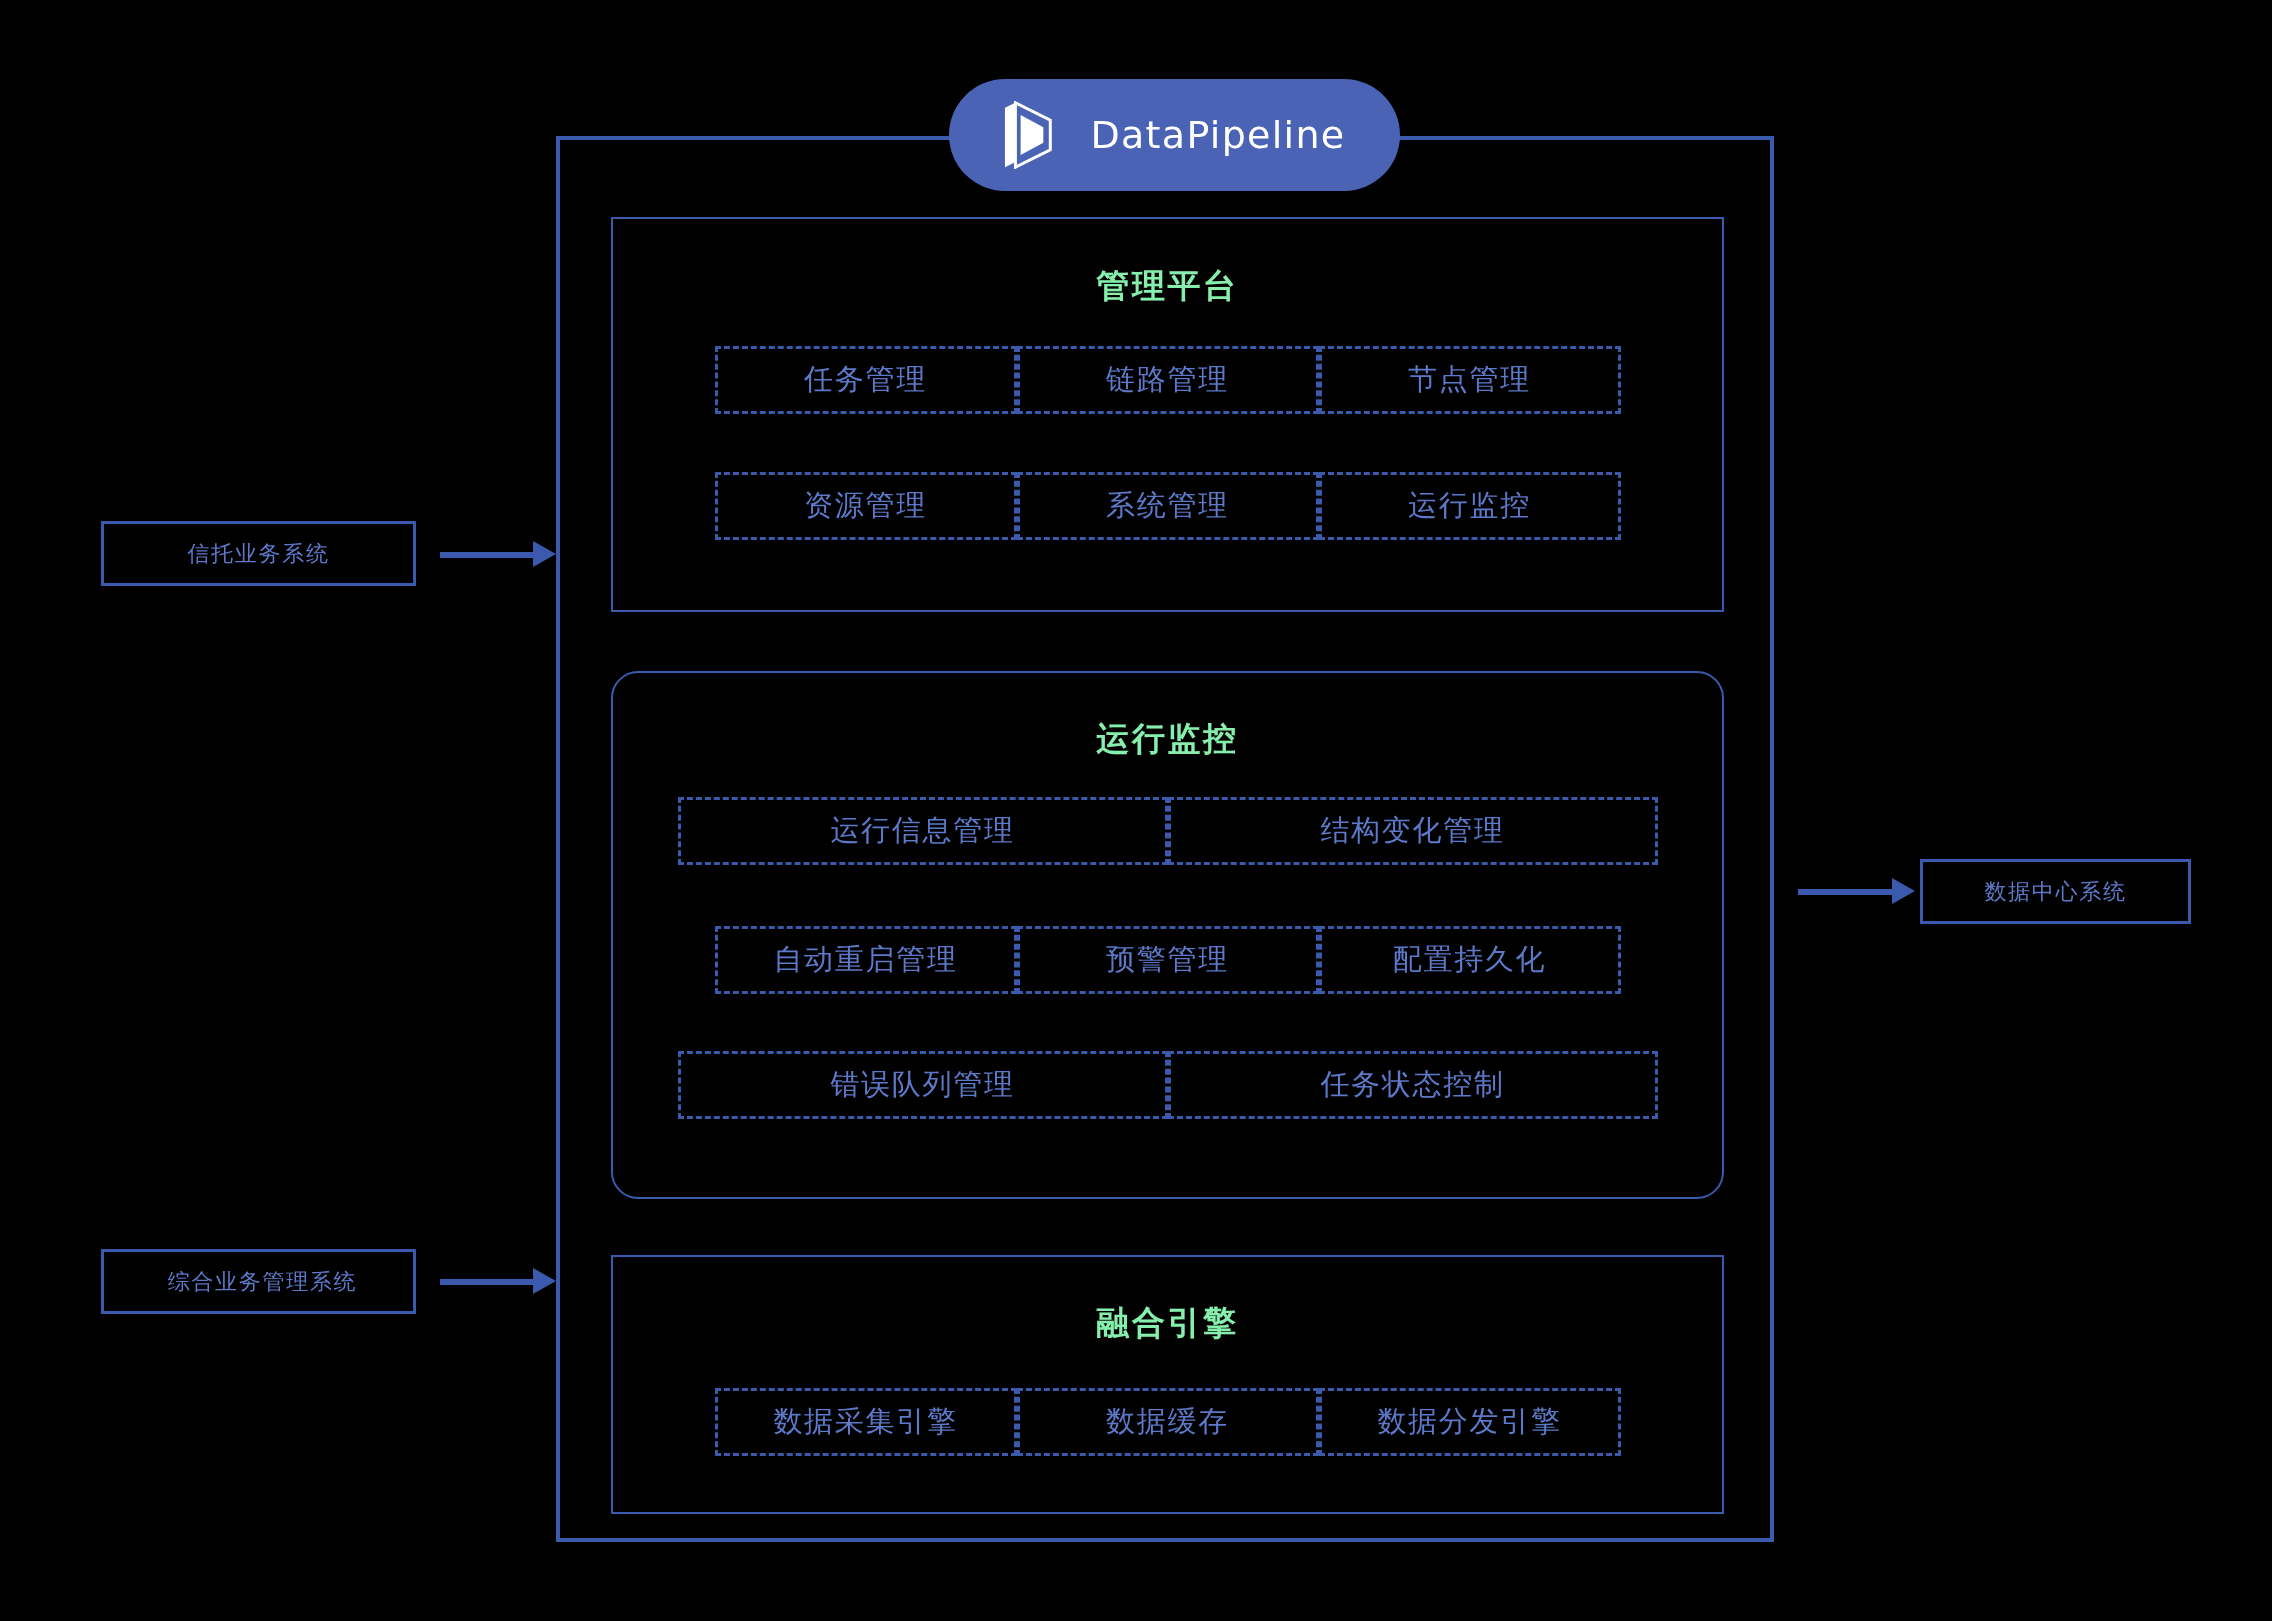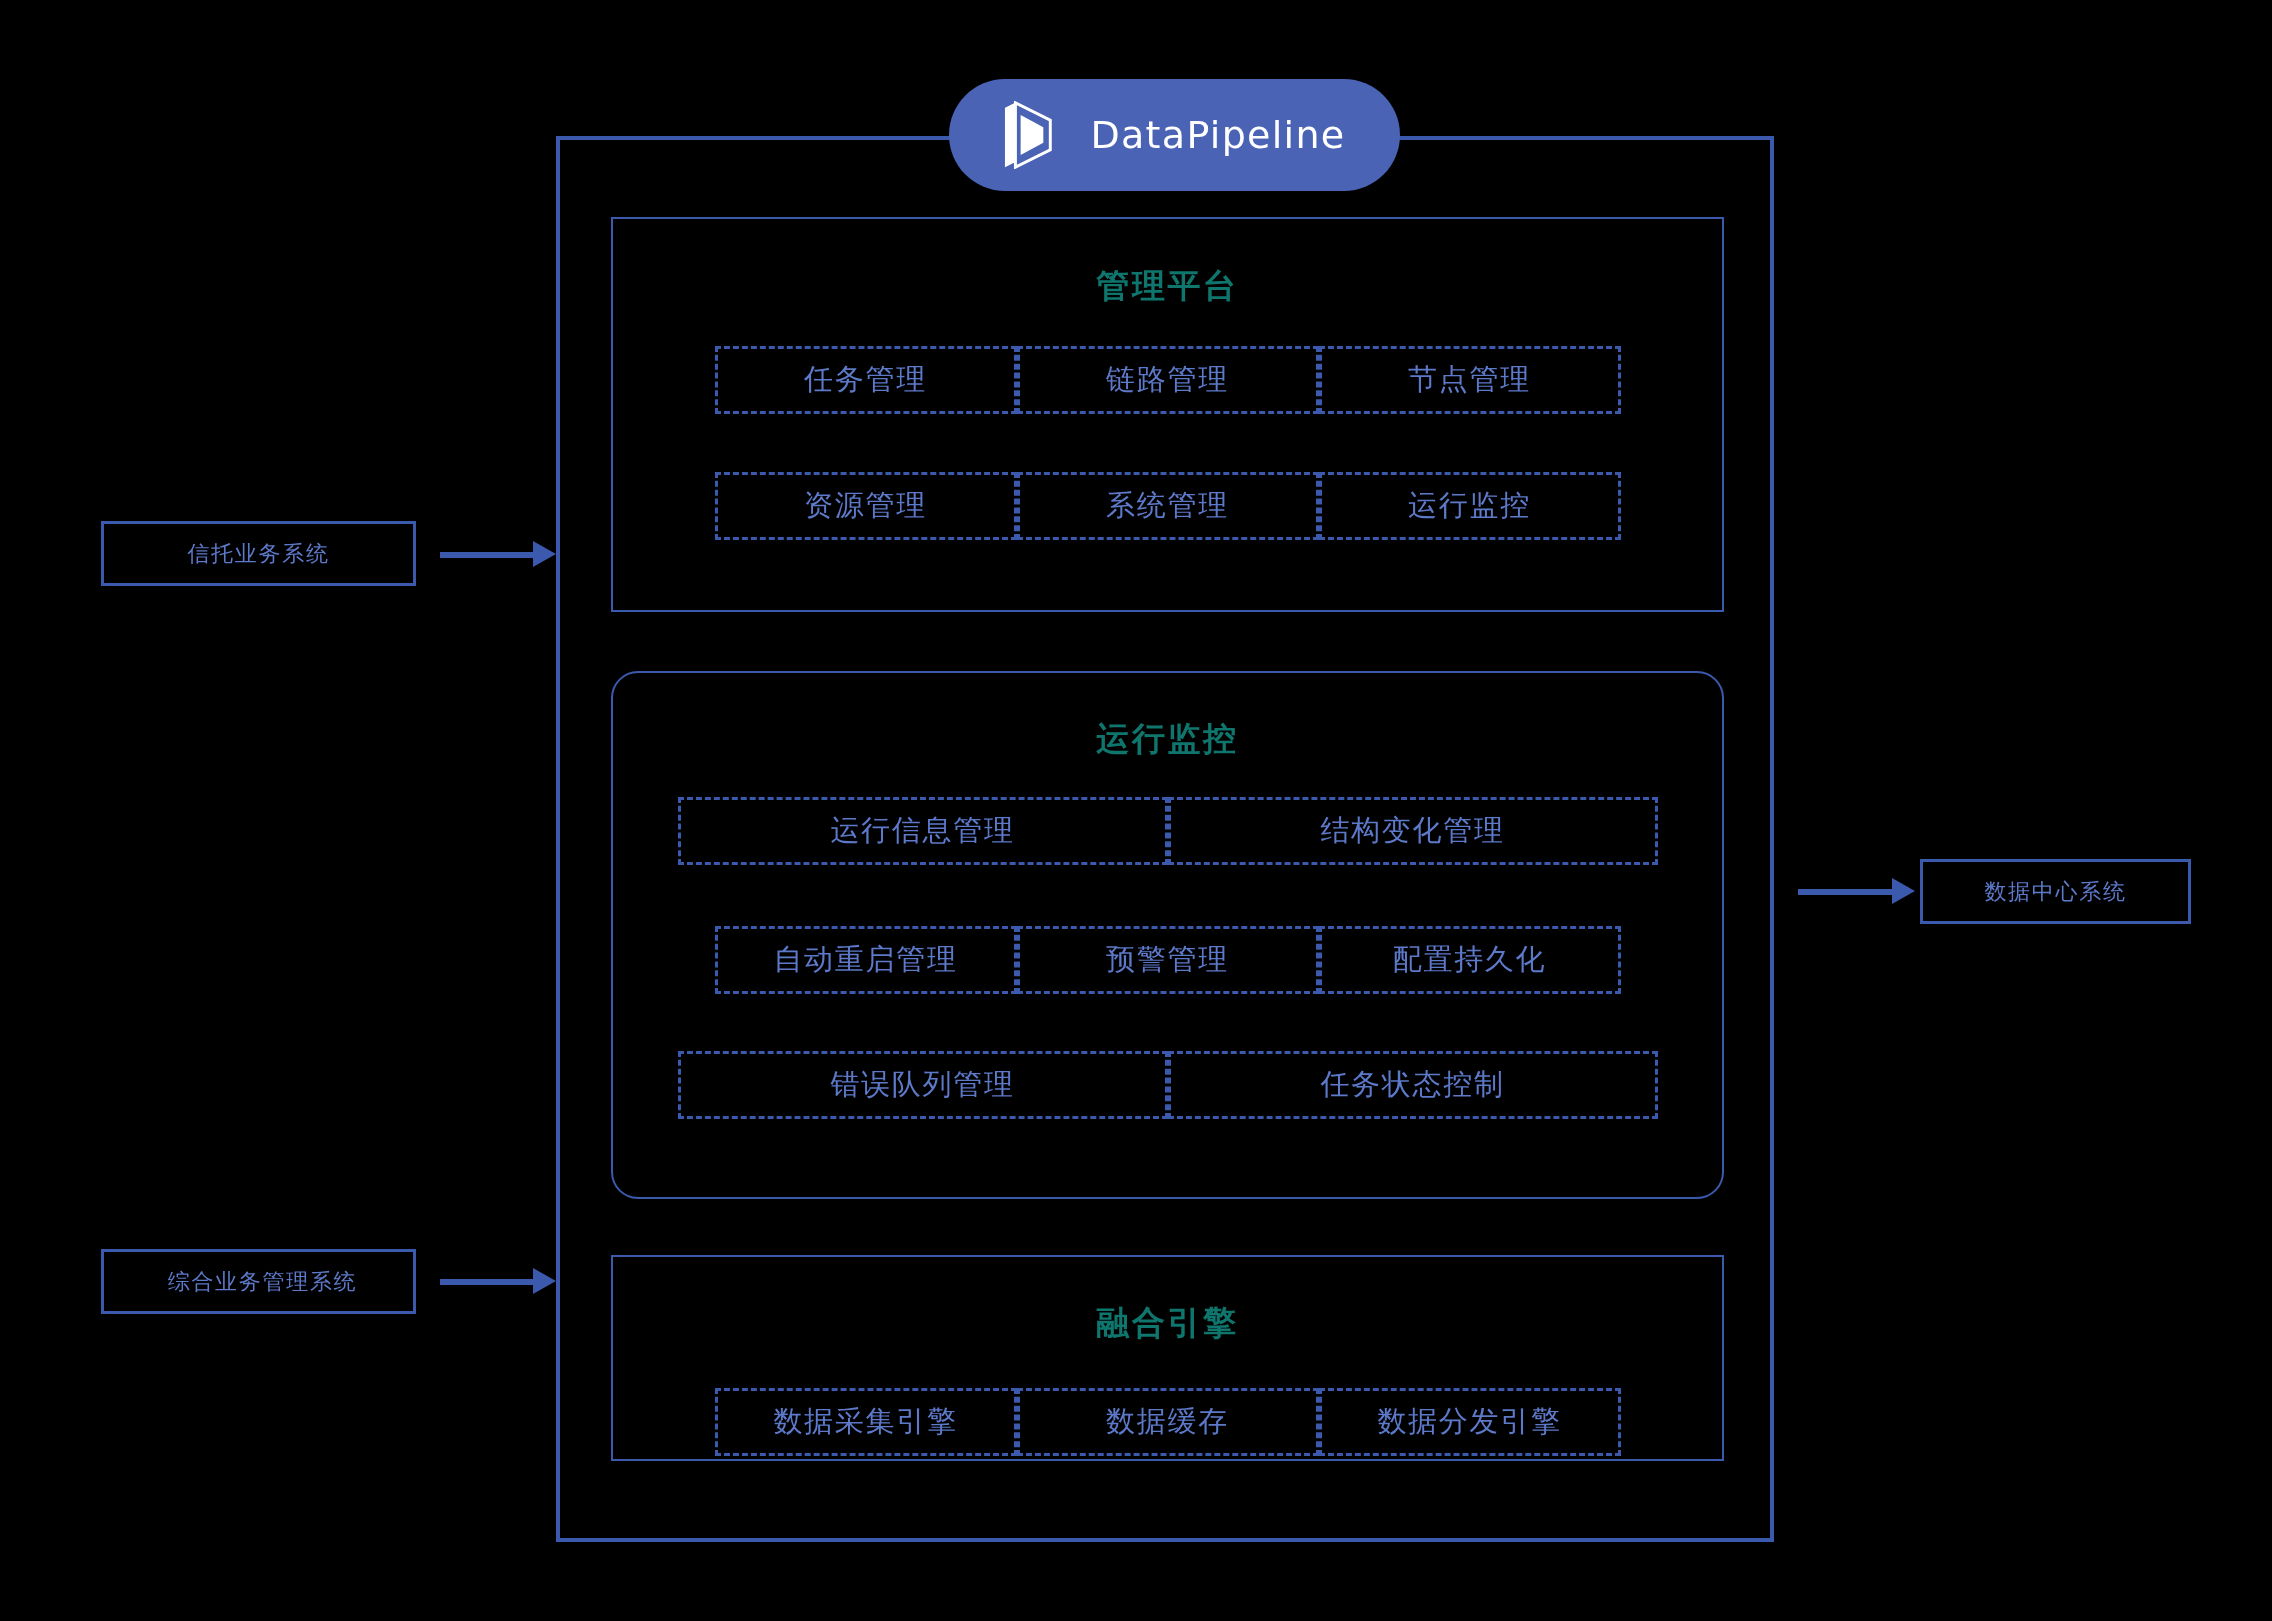--- a/index.html
+++ b/index.html
@@ -74,26 +74,26 @@
   
   .panel{
     position:absolute;
     left:608px;
     width:1113px;
     border:2.6px solid #3b5aad;
     box-sizing:border-box;
   }
   #panel-manage{top:214px;height:395px;}
   #panel-monitor{top:668px;height:528px;border-radius:27px;}
-  #panel-engine{top:1253px;height:206px;}
+  #panel-engine{top:1253px;height:259px;}
 
   .panel-title{
     position:absolute;left:0;right:0;
     text-align:center;
-    color:#0f766e;
+    color:#86efac;
     font-size:33px;
     font-weight:bold;
     letter-spacing:2.6px;
     white-space:nowrap;
   }
   #panel-manage .panel-title{top:45px;}
   #panel-monitor .panel-title{top:44px;}
   #panel-engine .panel-title{top:44px;}
 
   

